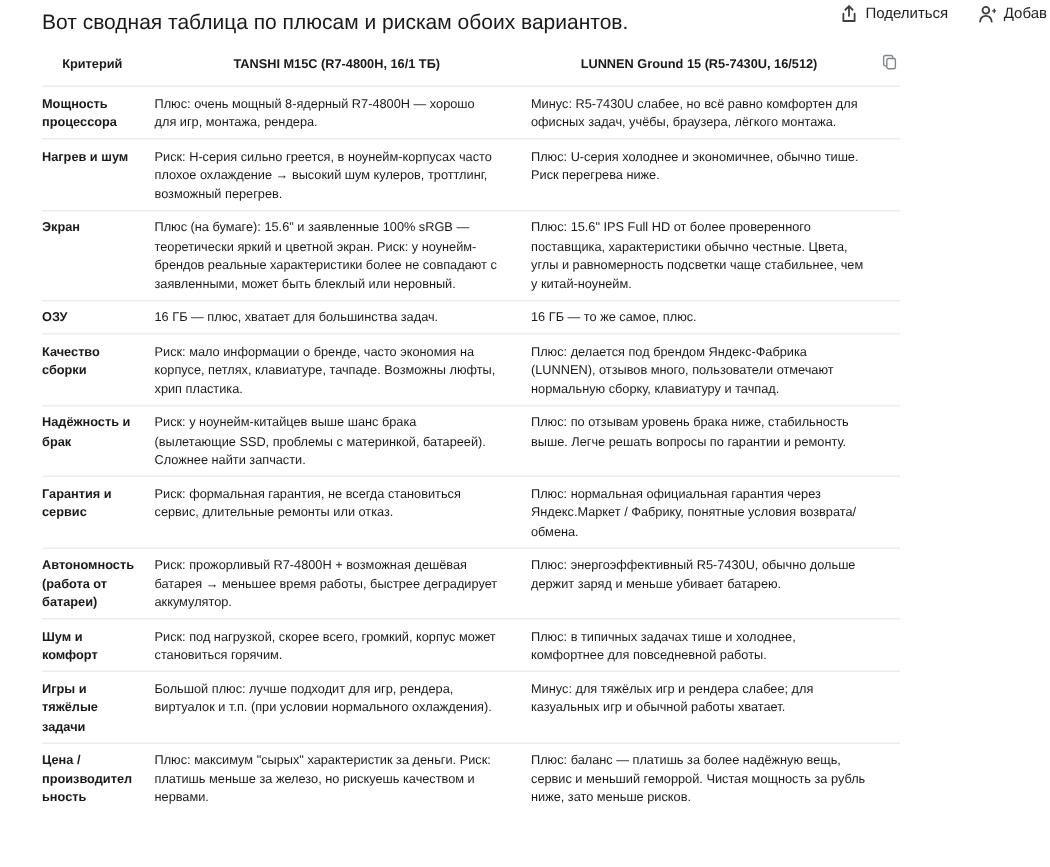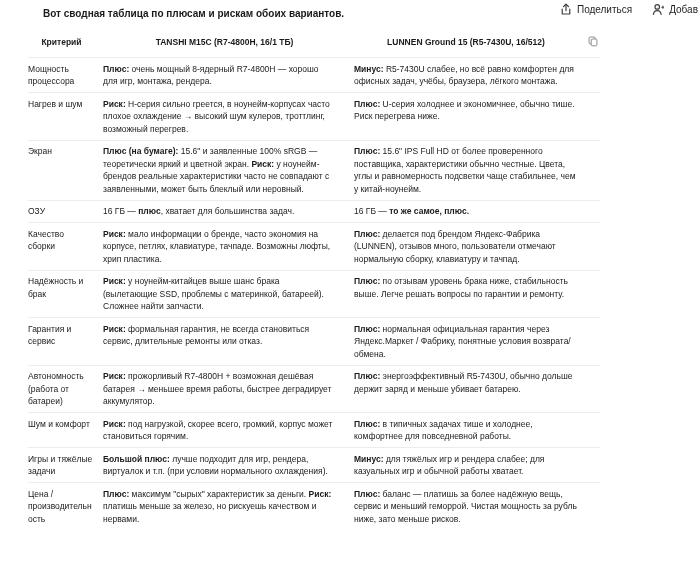--- a/index.html
+++ b/index.html
@@ -18,21 +18,21 @@
   .topbar-actions {
     position:absolute; top:3px; right:2px;
     display:flex; align-items:flex-start; gap:20px;
   }
   .action-btn {
     display:flex; align-items:center; gap:5px;
     font-size:10px; color:#1f1f1f; cursor:pointer; white-space:nowrap;
   }
   .action-btn svg { display:block; }
 
-  .intro { font-size:10px; line-height:12px; margin:2px 0 10px 15px;font-weight:bold; }
+  .intro { font-size:14px; line-height:12px; margin:2px 0 10px 0; }
 
   table.compare {
     border-collapse:collapse; table-layout:fixed;
     width:572px; font-size:8.5px;
   }
   col.c-criterion { width:75px; }
   col.c-tanshi    { width:251px; }
   col.c-lunnen    { width:232px; }
   col.c-icon      { width:14px; }
 
@@ -45,22 +45,22 @@
   td {
     vertical-align:top; line-height:12.5px;
     padding:4.5px 10px 4.5px 0;
     border-bottom:1px solid #ececec;
     word-break:break-word;
   }
   td.cell-tanshi { padding-right:21px; }
   td.cell-lunnen { padding-right:8px; }
   td.cell-icon, th.th-icon { padding-right:0; }
   tr:last-child td { border-bottom:none; }
-  td.criterion { font-weight:400; }
-  td b { font-weight:700; }
+  td.criterion { font-weight:700; }
+  td b { font-weight:400; }
 
   .icon-gray { color:#606367; }
 </style>
 </head>
 <body>
 
 <div class="topbar-actions">
   <div class="action-btn">
     <span class="icon-gray">
       <svg width="12" height="13" viewBox="0 0 16 17" fill="none" stroke="#3c4043" stroke-width="1.6" stroke-linecap="round" stroke-linejoin="round">
@@ -116,21 +116,21 @@
           <td class="cell-icon"></td>
         </tr>
         <tr>
           <td class="criterion">Нагрев и шум</td>
           <td class="cell-tanshi"><b>Риск:</b><span> H-серия сильно греется, в ноунейм-корпусах часто плохое охлаждение → высокий шум кулеров, троттлинг, возможный перегрев.</span></td>
           <td class="cell-lunnen"><b>Плюс:</b><span> U-серия холоднее и экономичнее, обычно тише. Риск перегрева ниже.</span></td>
           <td class="cell-icon"></td>
         </tr>
         <tr>
           <td class="criterion">Экран</td>
-          <td class="cell-tanshi"><b>Плюс (на бумаге):</b><span> 15.6" и заявленные 100% sRGB — теоретически яркий и цветной экран. </span><b>Риск:</b><span> у ноунейм-брендов реальные характеристики часто не совпадают с заявленными, может быть блеклый или неровный.</span></td>
+          <td class="cell-tanshi"><b>Плюс (на бумаге):</b><span> 15.6" и заявленные 100% sRGB — теоретически яркий и цветной экран. </span><b>Риск:</b><span> у ноунейм-брендов реальные характеристики более не совпадают с заявленными, может быть блеклый или неровный.</span></td>
           <td class="cell-lunnen"><b>Плюс:</b><span> 15.6" IPS Full HD от более проверенного поставщика, характеристики обычно честные. Цвета, углы и равномерность подсветки чаще стабильнее, чем у китай-ноунейм.</span></td>
           <td class="cell-icon"></td>
         </tr>
         <tr>
           <td class="criterion">ОЗУ</td>
           <td class="cell-tanshi"><span>16 ГБ — </span><b>плюс</b><span>, хватает для большинства задач.</span></td>
           <td class="cell-lunnen"><span>16 ГБ — </span><b>то же самое, плюс.</b></td>
           <td class="cell-icon"></td>
         </tr>
         <tr>

